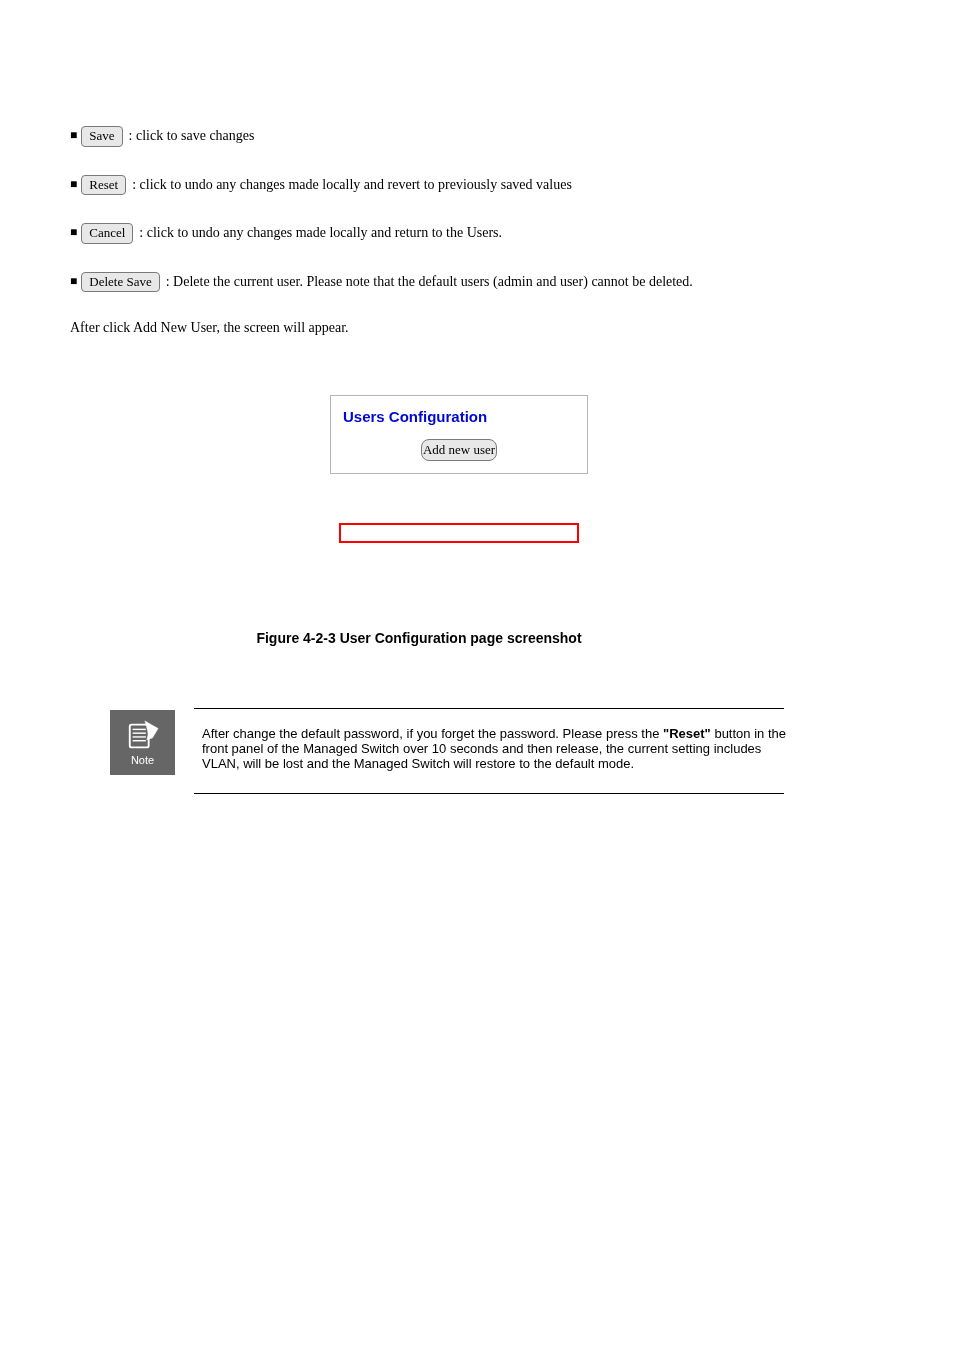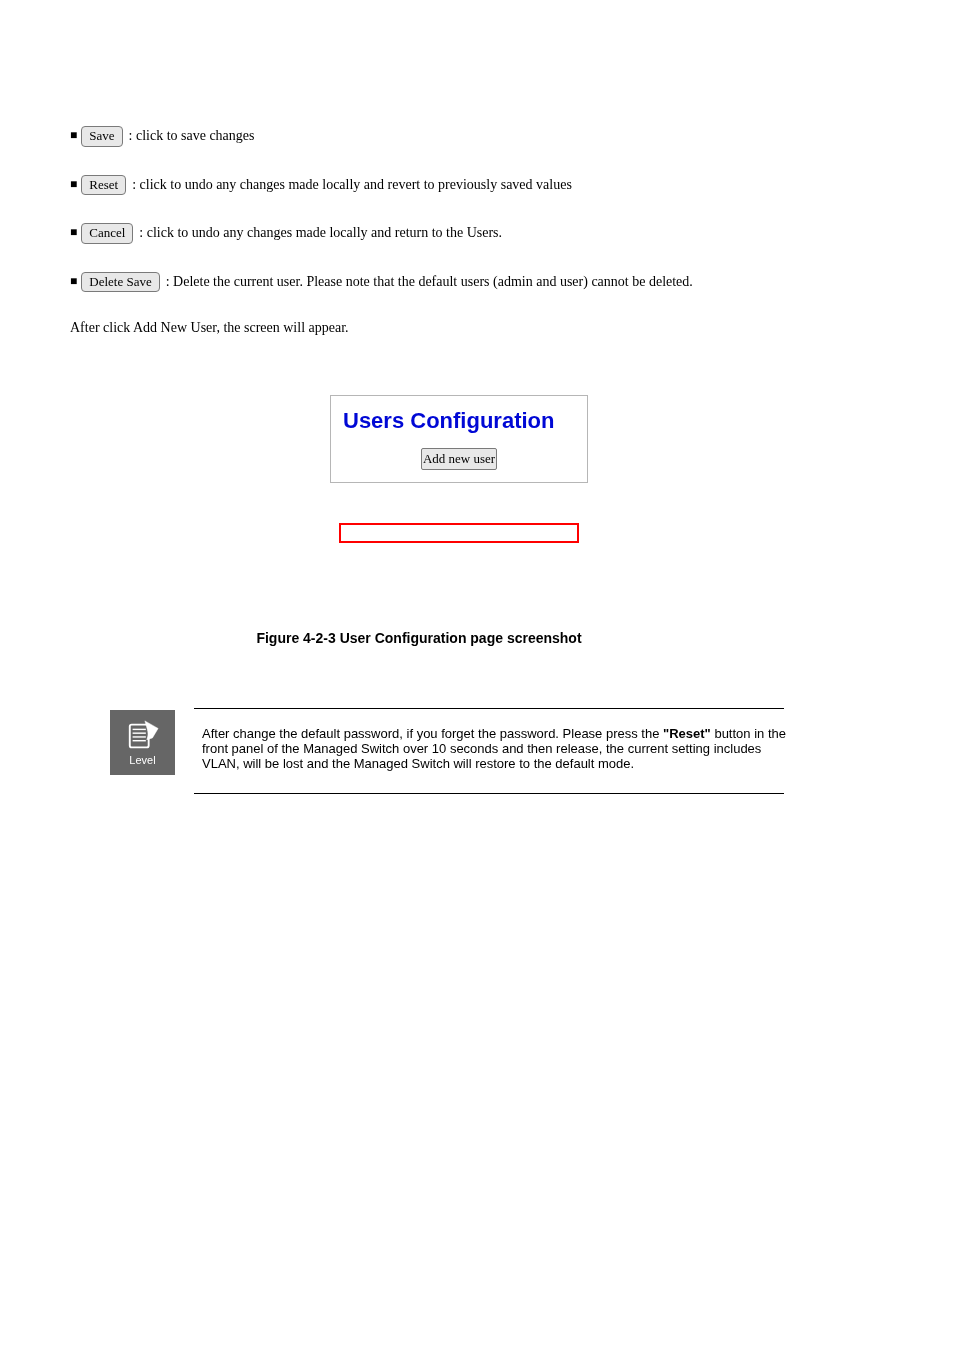--- a/index.html
+++ b/index.html
@@ -63,21 +63,21 @@
     width: 258px;
     border: 1px solid #b6b6b6;
     padding: 8px 8px 12px 8px;
     box-sizing: border-box;
     background: #fff;
   }
   .figure-title {
     color: #0008d5;
     font-weight: bold;
     font-family: Arial, sans-serif;
-    font-size: 22px;
+    font-size: 15px;
     margin: 4px 0 14px 4px;
   }
   .users-table {
     border-collapse: collapse;
     width: 100%;
   }
   .users-table th {
     background: #f0f0f0;
     border: 1px solid #888;
     padding: 2px 6px;
@@ -119,21 +119,21 @@
   }
 
   .add-user-btn-wrap {
     text-align: center;
     margin-top: 14px;
   }
   .add-user-btn {
     display: inline-block;
     background: #e8e8e8;
     border: 1px solid #7a7a7a;
-    border-radius: 2px;
+    border-radius: 8px;
     padding: 2px 1px;
     font-size: 13px;
     font-family: "Times New Roman", Times, serif;
     cursor: pointer;
   }
 
   .figure-caption {
     position: absolute;
     left: 0;
     top: 630px;
@@ -249,21 +249,21 @@
   <hr class="note-line top-line">
   <div class="note-icon">
     <svg viewBox="0 0 40 36">
       <rect x="6" y="6" width="20" height="24" rx="2" fill="none" stroke="#fff" stroke-width="2"></rect>
       <line x1="9" y1="11" x2="23" y2="11" stroke="#fff" stroke-width="1.5"></line>
       <line x1="9" y1="15" x2="23" y2="15" stroke="#fff" stroke-width="1.5"></line>
       <line x1="9" y1="19" x2="23" y2="19" stroke="#fff" stroke-width="1.5"></line>
       <line x1="9" y1="23" x2="23" y2="23" stroke="#fff" stroke-width="1.5"></line>
       <path d="M22 2 L36 10 L30 20 L24 22 L26 16 Z" fill="#fff" stroke="#fff" stroke-width="0.5"></path>
     </svg>
-    <div class="note-label">Level</div>
+    <div class="note-label">Note</div>
   </div>
   <div class="note-text">
     <span class="filled">After change the default password, if you forget the password. Please press the </span>
     <span class="filled" style="font-weight:bold;">"Reset"</span>
     <span class="filled"> button in the front panel of the Managed Switch over 10 seconds and then release, the current setting includes VLAN, will be lost and the Managed Switch will restore to the default mode.</span>
   </div>
   <hr class="note-line bot-line">
 </div>
 
 </div>

